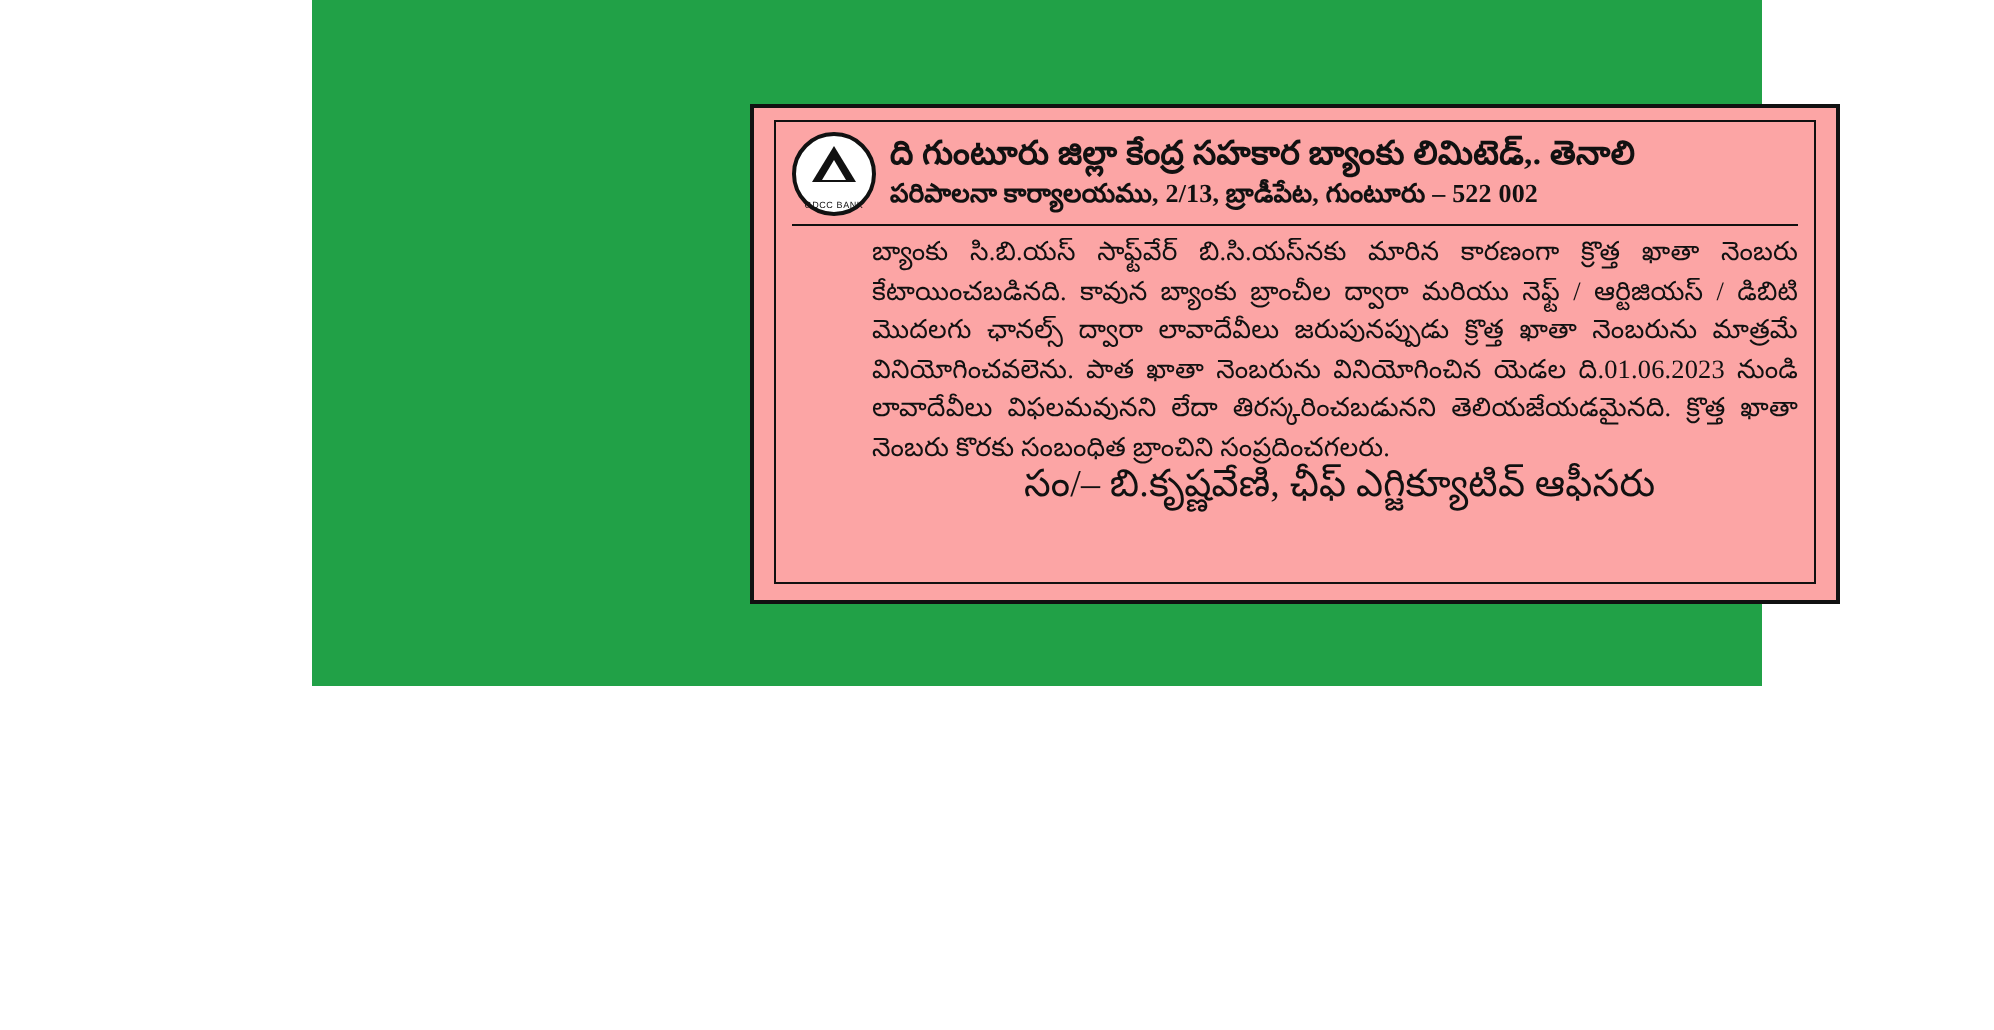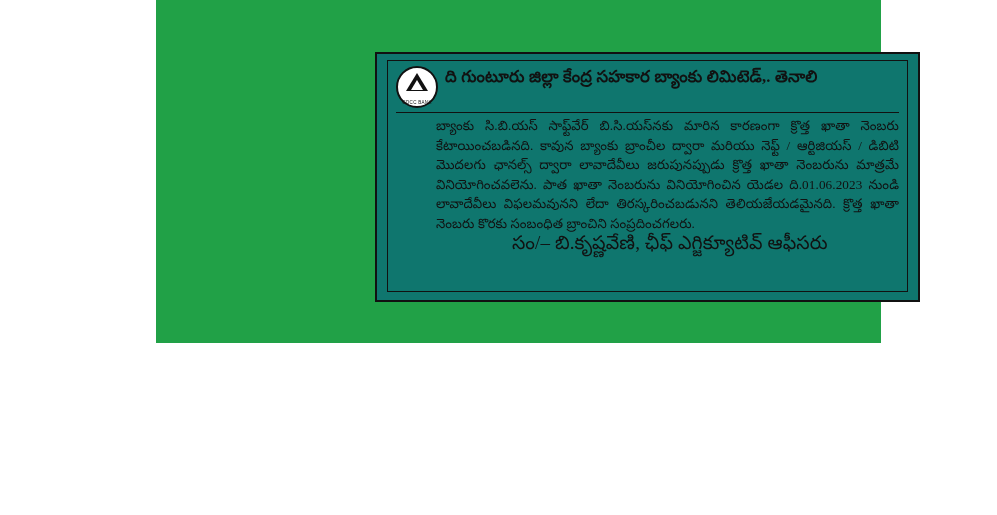--- a/index.html
+++ b/index.html
@@ -28,21 +28,21 @@
     height: 343px;
     background: #21a147;
   }
   
   #notice-card {
     position: absolute;
     left: 219px;
     top: 52px;
     width: 545px;
     height: 250px;
-    background: #0f766e;
+    background: #fca5a5;
     border: 2px solid #111111;
     box-sizing: border-box;
     padding: 6px 10px 8px 10px;
   }
   #notice-inner {
     width: 100%;
     height: 100%;
     border: 1px solid #111111;
     box-sizing: border-box;
     padding: 5px 8px 6px 8px;
@@ -179,20 +179,21 @@
 
         <div class="head-row">
           <div class="logo-wrap">
             <div class="logo-circle"></div>
             <div class="logo-tri"></div>
             <div class="logo-tri-inner"></div>
             <div class="logo-text">GDCC BANK</div>
           </div>
           <div class="head-text">
             <div class="bank-title">ది గుంటూరు జిల్లా కేంద్ర సహకార బ్యాంకు లిమిటెడ్,. తెనాలి</div>
+            <div class="bank-address">పరిపాలనా కార్యాలయము, 2/13, బ్రాడీపేట, గుంటూరు – 522 002</div>
           </div>
         </div>
 
         <hr class="rule">
 
 
         <div class="body-text">
           <p>బ్యాంకు సి.బి.యస్ సాఫ్ట్‌వేర్ బి.సి.యస్‌నకు మారిన కారణంగా క్రొత్త ఖాతా నెంబరు కేటాయించబడినది. కావున బ్యాంకు బ్రాంచీల ద్వారా మరియు నెఫ్ట్ / ఆర్టిజియస్ / డిబిటి మొదలగు ఛానల్స్ ద్వారా లావాదేవీలు జరుపునప్పుడు క్రొత్త ఖాతా నెంబరును మాత్రమే వినియోగించవలెను. పాత ఖాతా నెంబరును వినియోగించిన యెడల ది.01.06.2023 నుండి లావాదేవీలు విఫలమవునని లేదా తిరస్కరించబడునని తెలియజేయడమైనది. క్రొత్త ఖాతా నెంబరు కొరకు సంబంధిత బ్రాంచిని సంప్రదించగలరు.</p>
           <div class="sign-line">
             <span class="sign-gap"></span>

